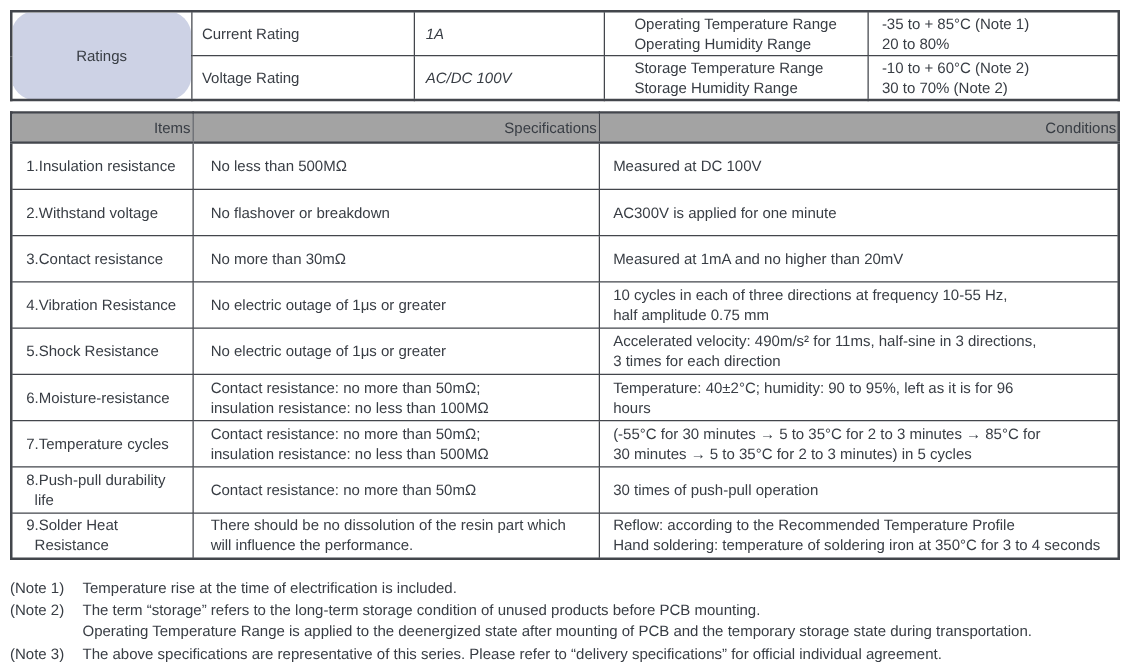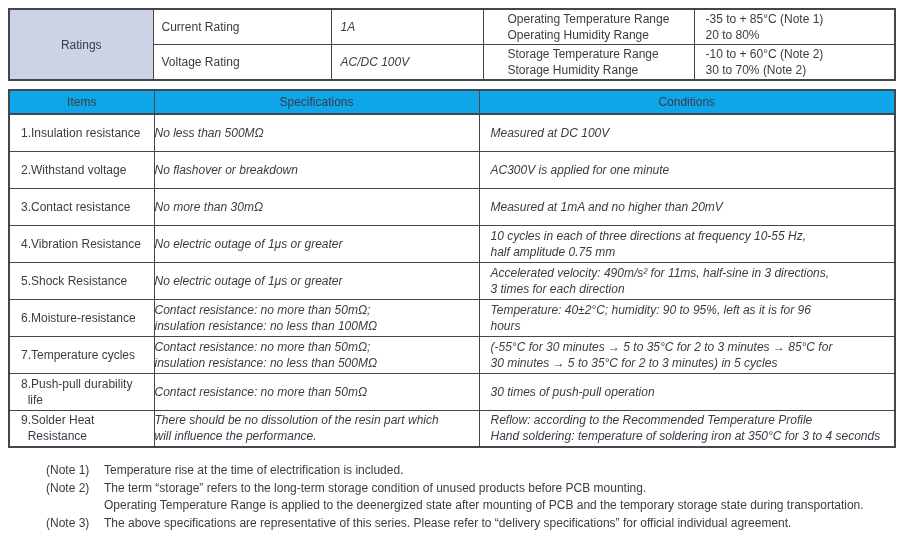--- a/index.html
+++ b/index.html
@@ -36,57 +36,57 @@
     overflow: hidden;
   }
   .pre { white-space: pre-line; }
 
   
   .ratings-table { top: 8px; }
   .ratings-table tr { height: 34px; }
   .hd-bg {
     background: #cdd2e5;
     text-align: center;
+    border-radius: 19px;
   }
   .lbl-cell { padding-left: 8px; }
   .val-cell { padding-left: 9px; font-style: italic; }
   .env-lbl  { padding-left: 24px; }
   .env-val  { padding-left: 11px; }
 
   
   .spec-table { top: 89px; }
   .spec-table thead tr { height: 24px; }
   .spec-table thead th {
-    background: #0ea5e9;
+    background: #a3a3a3;
     font-weight: normal;
-    text-align: center;
+    text-align: right;
     border-bottom-width: 2px;
   }
   .spec-table tbody tr { height: 37px; }
   .item-cell { padding-left: 11px; }
-  .spec-cell { padding-left: 0; font-style: italic; }
-  .cond-cell { padding-left: 11px; font-style: italic; }
+  .spec-cell { padding-left: 14px; }
+  .cond-cell { padding-left: 11px; }
 
   
   .notes {
     position: absolute;
     left: 8px;
     top: 462px;
     width: 890px;
     font-size: 12px;
     line-height: 17.5px;
   }
   .note-row {
     display: flex;
     align-items: flex-start;
   }
   .note-label {
     flex: 0 0 58px;
     white-space: nowrap;
-    margin-left: 38px;
   }
   .note-text {
     flex: 1;
     white-space: pre-line;
   }
 </style>
 </head>
 <body>
 
 <div class="page">

